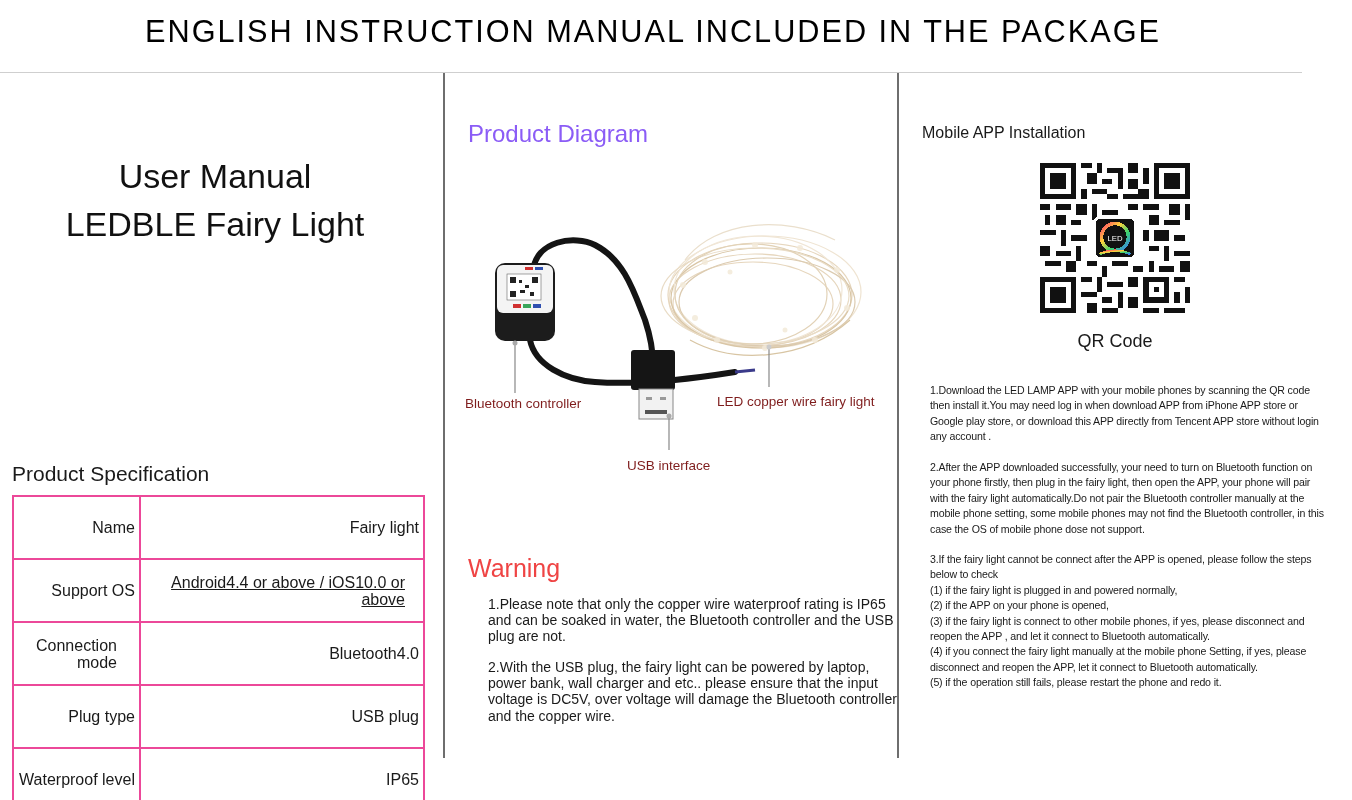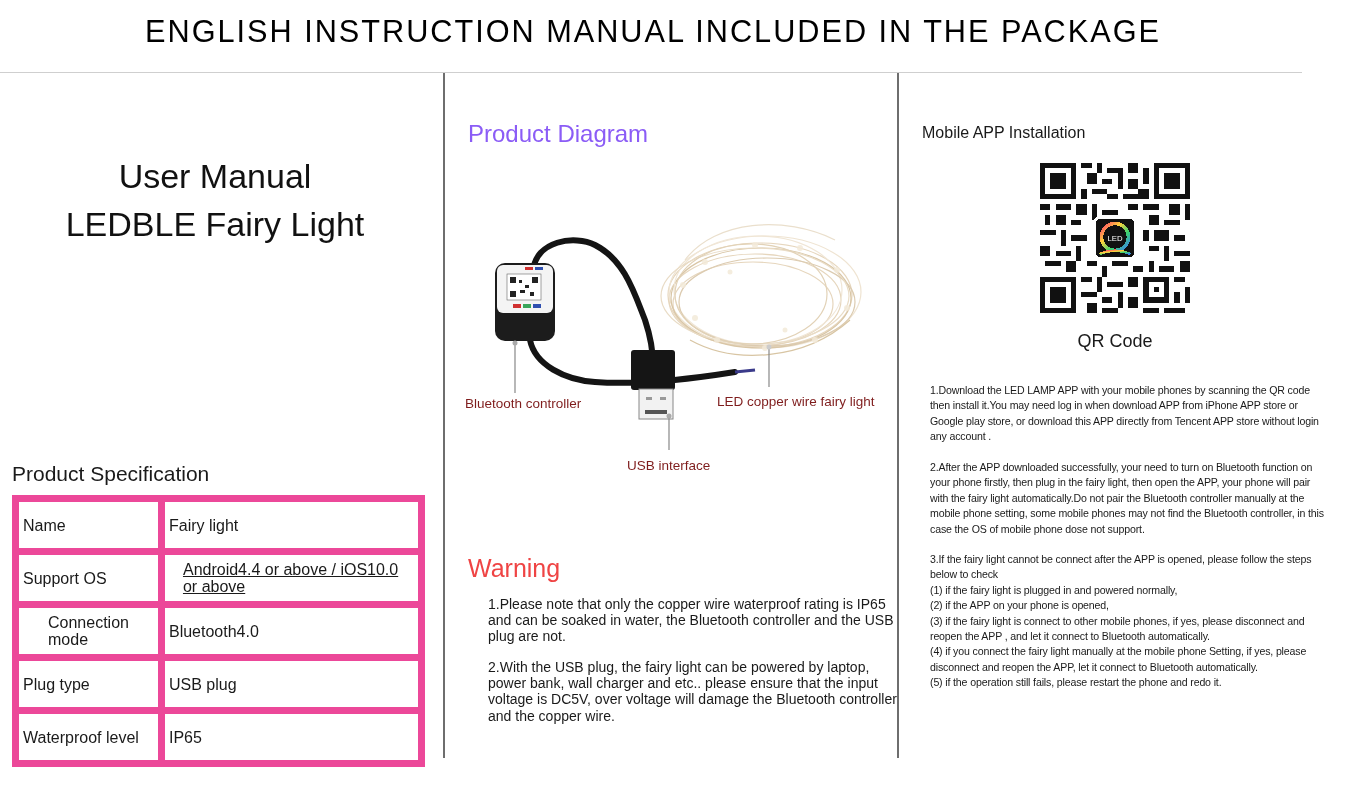--- a/index.html
+++ b/index.html
@@ -20,22 +20,22 @@
   .manual-title {
     position: absolute; left: 0; top: 152px; width: 430px; text-align: center;
     font-size: 34px; line-height: 48px; color: #111;
   }
   .spec-heading { position: absolute; left: 12px; top: 462px; font-size: 21px; color: #1a1a1a; }
   table.spec {
     position: absolute; left: 12px; top: 495px; width: 413px; border-collapse: collapse;
     font-size: 16px; color: #1a1a1a;
   }
   table.spec td {
-    border: 7px solid #ec4899; text-align: left; vertical-align: middle;
-    height: 53px; line-height: 17px; padding: 0 4px;
+    border: 2px solid #ec4899; text-align: right; vertical-align: middle;
+    height: 63px; line-height: 17px; padding: 0 4px;
   }
   table.spec td.k { width: 126px; }
 
   
   .diag-heading { position: absolute; left: 468px; top: 120px; font-size: 24px; color: #8b5cf6; }
   .diagram { position: absolute; left: 455px; top: 200px; width: 440px; height: 280px; }
   .lbl { position: absolute; font-size: 13.5px; color: #7f1d1d; white-space: nowrap; }
   .warn-heading { position: absolute; left: 468px; top: 554px; font-size: 25px; color: #ef4444; }
   .warn-text { position: absolute; left: 468px; width: 420px; font-size: 14px; line-height: 16.2px; color: #1a1a1a; margin-left: 20px; }
 
@@ -64,21 +64,21 @@
     <tbody>
         <tr>
       <td class="k">Name</td>
       <td>Fairy light</td>
     </tr>
     <tr>
       <td class="k">Support OS</td>
       <td style="padding:0 18px;text-decoration:underline;">Android4.4 or above / iOS10.0 or above</td>
     </tr>
     <tr>
-      <td class="k" style="padding:0 29px;border-radius:22px;">Connection mode</td>
+      <td class="k" style="padding:0 22px;border-radius:22px;">Connection mode</td>
       <td>Bluetooth4.0</td>
     </tr>
     <tr>
       <td class="k">Plug type</td>
       <td>USB plug</td>
     </tr>
     <tr>
       <td class="k" style="padding:0 4px;">Waterproof level</td>
       <td>IP65</td>
     </tr>

